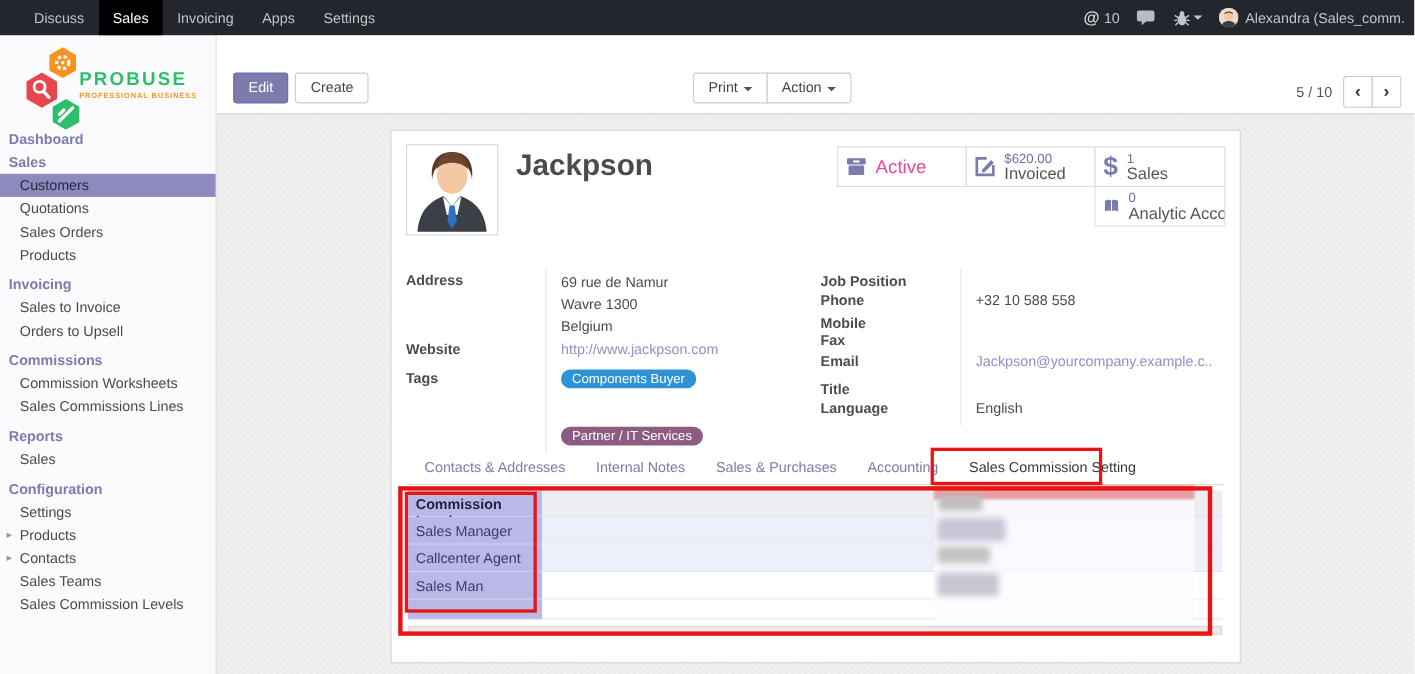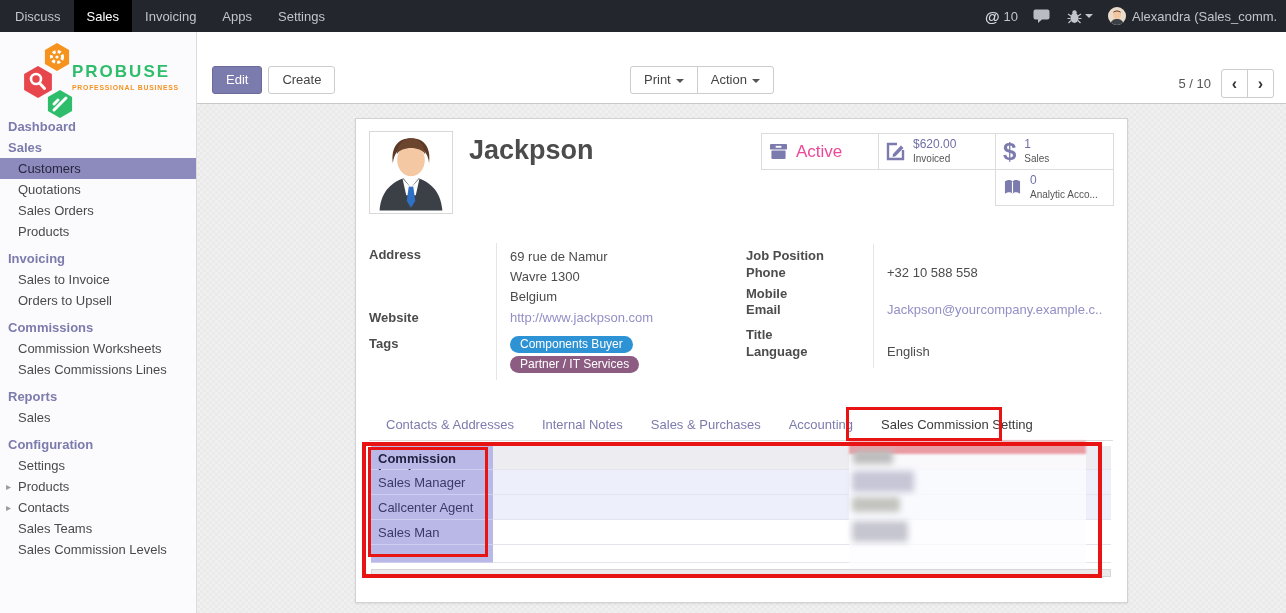--- a/index.html
+++ b/index.html
@@ -2,21 +2,21 @@
 <html><head>
 <meta charset="utf-8">
 <style>
   * { margin:0; padding:0; box-sizing:border-box; }
   body { font-family:"Liberation Sans", sans-serif; background:#fff; }
   .screen { position:relative; width:1286px; height:613px; overflow:hidden; background:#fff; }
 
   
   .navbar { position:absolute; top:0; left:0; width:100%; height:32px; background:#23262d;
             display:flex; align-items:center; z-index:50; }
-  .nav-left { display:flex; height:100%; padding-left:2px; }
+  .nav-left { display:flex; height:100%; padding-left:18px; }
   .nav-item { display:flex; align-items:center; padding:0 13px; color:#c2c4c9; font-size:13px;
               text-decoration:none; cursor:pointer; }
   .nav-item.active { background:#000; color:#fff; }
   .nav-right { margin-left:auto; display:flex; align-items:center; gap:15px; padding-right:8px;
                color:#c2c4c9; font-size:13px; }
   .at-group { display:flex; align-items:center; gap:4px; cursor:pointer; }
   .at-glyph { font-size:15px; font-weight:bold; color:#d5d7da; }
   .icon-btn { display:flex; align-items:center; gap:3px; cursor:pointer; }
   .caret { display:inline-block; width:0; height:0; border-top:4px solid #c2c4c9;
            border-left:4px solid transparent; border-right:4px solid transparent; }
@@ -73,21 +73,21 @@
            border:1px solid #d2d2d2; box-shadow:0 1px 2px rgba(0,0,0,0.08); }
 
   .avatar-box { position:absolute; left:13px; top:12px; width:84px; height:83px; background:#fff;
                 border:1px solid #d8d8d8; padding:1px; }
   .record-title { position:absolute; left:113px; top:16px; font-size:27px; font-weight:bold; color:#4c4c4c; }
 
   .stat { position:absolute; display:flex; align-items:center; gap:8px; padding:0 7px; background:#fff;
           border:1px solid #dcdcdc; cursor:pointer; overflow:hidden; }
   .stat .txt { display:flex; flex-direction:column; justify-content:center; min-width:0; }
   .stat .val { color:#6f6ea6; font-size:12px; font-weight:normal; line-height:13px; }
-  .stat .lbl { color:#555; font-size:10px; line-height:15px; white-space:nowrap; }
+  .stat .lbl { color:#555; font-size:15px; line-height:15px; white-space:nowrap; }
   .stat .lbl.green { color:#ec4899; font-size:17px; }
   .dollar-glyph { font-size:24px; font-weight:bold; color:#7c7bad; line-height:24px; }
 
   .fgroup { position:absolute; }
   .fg-left  { left:13px;  top:128px; width:350px; }
   .fg-right { left:390px; top:129px; width:365px; }
   .vline { position:absolute; left:127px; top:-4px; bottom:-4px; width:1px; background:#e5e5e5; }
   .frow { display:flex; }
   .flabel { width:127px; font-weight:bold; color:#4c4c4c; font-size:13px; flex:0 0 127px; }
   .fval { padding-left:14px; color:#4c4c4c; font-size:13px; min-width:0; }
@@ -313,39 +313,43 @@
             <div class="line">Wavre 1300</div>
             <div class="line">Belgium</div>
           </span>
         </div>
         <div class="frow mb6" style="height:20px;">
           <span class="flabel">Website</span>
           <span class="fval"><a class="flink">http://www.jackpson.com</a></span>
         </div>
         <div class="frow">
           <span class="flabel">Tags</span>
-          <span class="fval" style="display:flex;flex-direction:column;align-items:flex-start;">
+          <span class="fval" style="display:flex;flex-direction:column;align-items:flex-start;gap:32px;">
             <span class="tag tag-blue">Components Buyer</span>
             <span class="tag tag-mauve">Partner / IT Services</span>
           </span>
         </div>
       </div>
 
       <div class="fgroup fg-right">
         <div class="vline"></div>
         <div class="frow r-h17">
           <span class="flabel">Job Position</span>
           <span class="fval"></span>
         </div>
         <div class="frow r-h21">
           <span class="flabel">Phone</span>
           <span class="fval">+32 10 588 558</span>
         </div>
         <div class="frow r-h16">
           <span class="flabel">Mobile</span>
+          <span class="fval"></span>
+        </div>
+        <div class="frow r-h19">
+          <span class="flabel">Fax</span>
           <span class="fval"></span>
         </div>
         <div class="frow r-h25">
           <span class="flabel">Email</span>
           <span class="fval"><a class="flink">Jackpson@yourcompany.example.c..</a></span>
         </div>
         <div class="frow r-h17">
           <span class="flabel">Title</span>
           <span class="fval"></span>
         </div>

